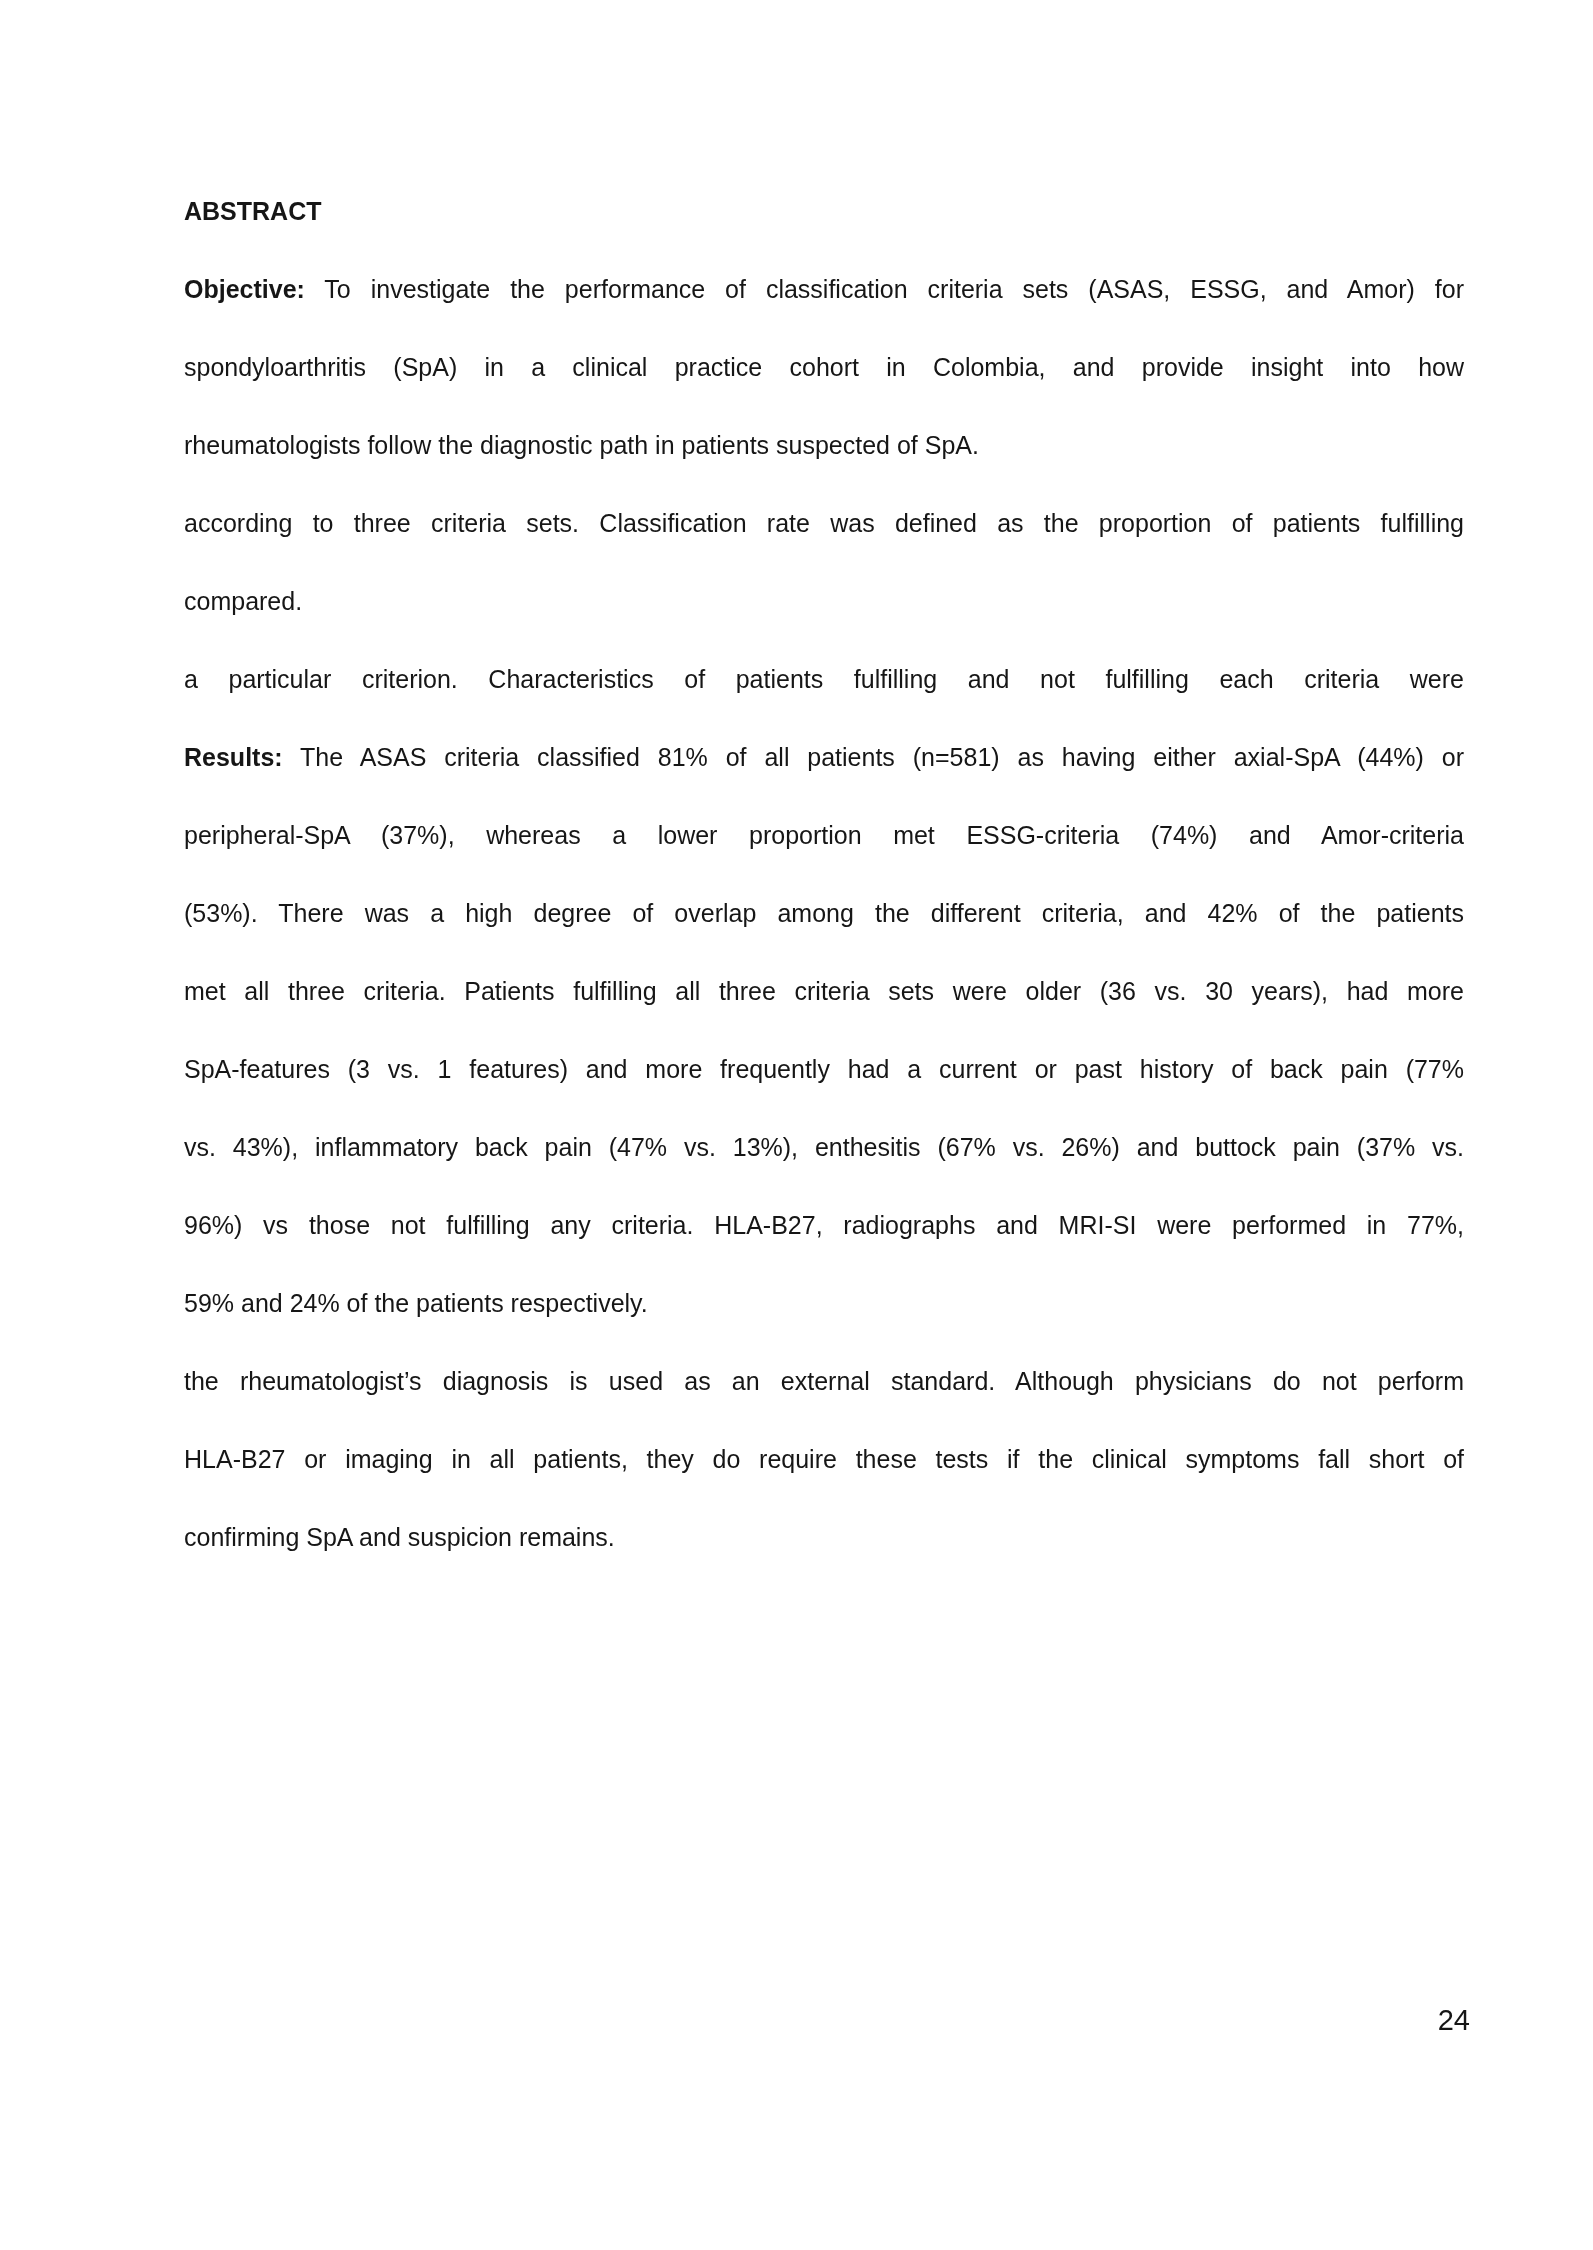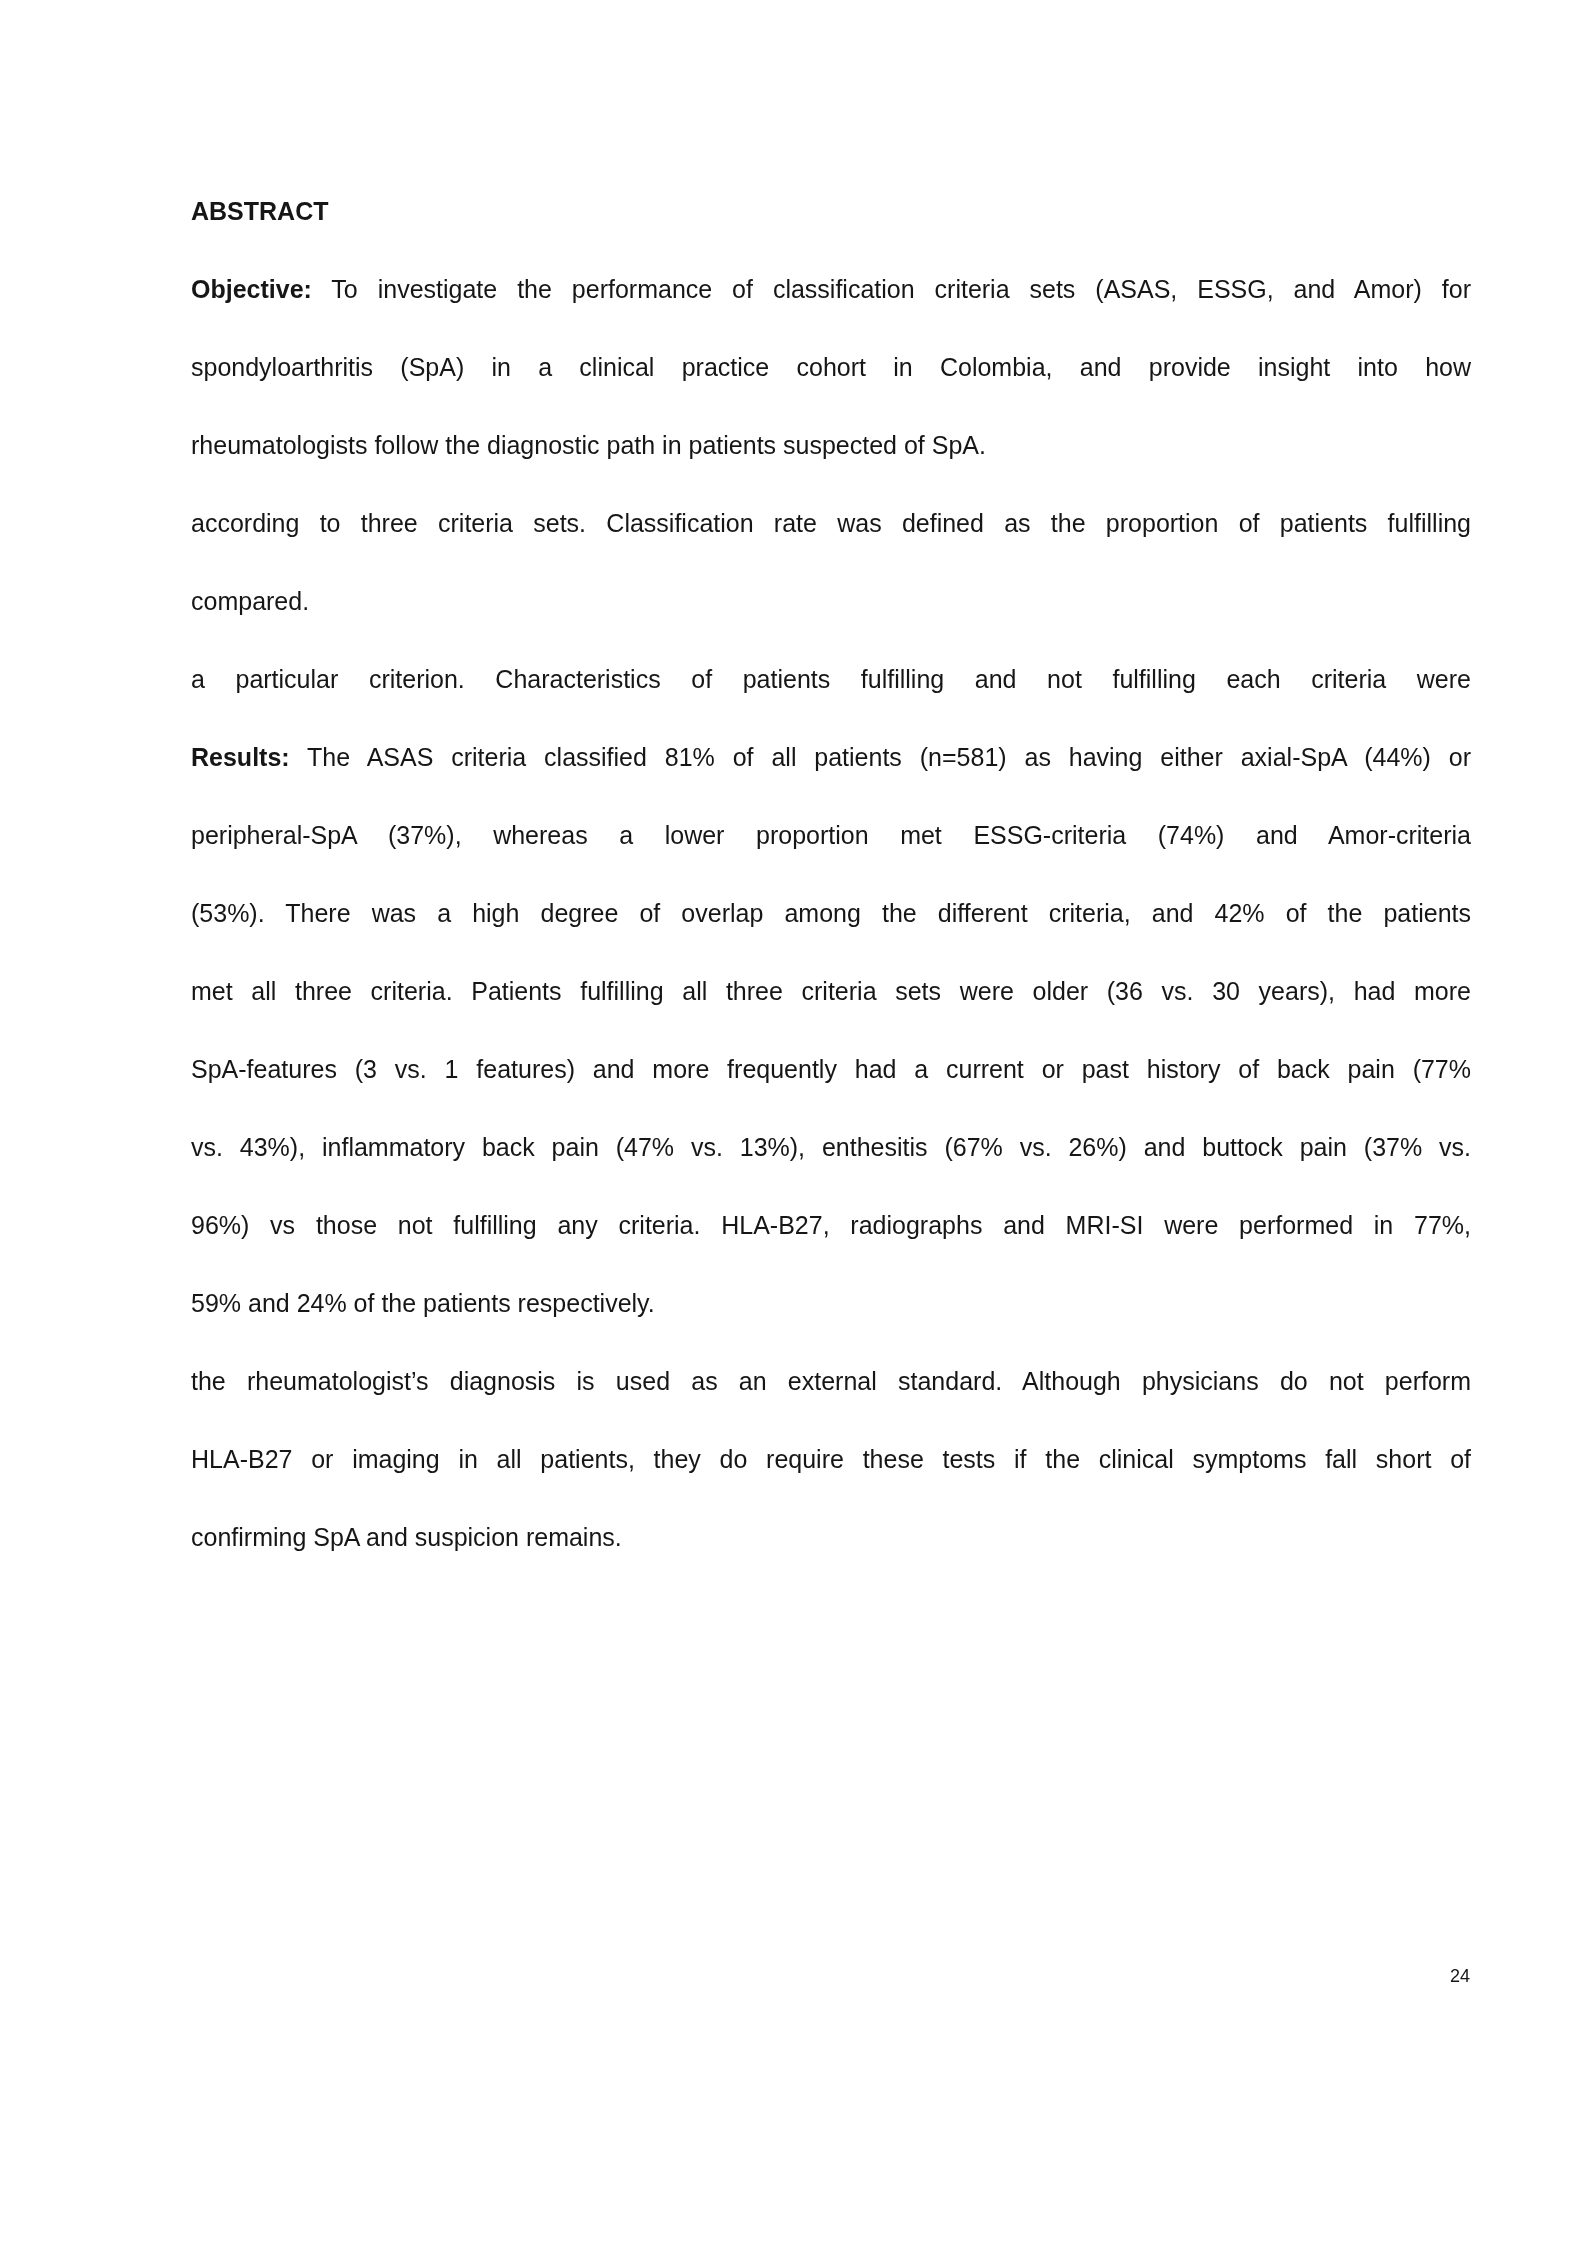--- a/index.html
+++ b/index.html
@@ -11,21 +11,21 @@
     position: relative;
     width: 1593px;
     height: 2250px;
     background: #ffffff;
     font-family: "Liberation Sans", sans-serif;
     color: #161616;
     overflow: hidden;
   }
   .doc {
     position: absolute;
-    left: 191px;
+    left: 184px;
     top: 172px;
     width: 1280px;
   }
   .line {
     height: 78px;
     line-height: 78px;
     font-size: 25px;
     white-space: normal;
   }
   .heading {
@@ -35,22 +35,22 @@
     font-weight: 700;
   }
   
   .j {
     text-align: justify;
     text-align-last: justify;
   }
   .page-number {
     position: absolute;
     right: 123px;
-    top: 1956px;
-    font-size: 18px;
+    top: 2000px;
+    font-size: 29px;
     line-height: 40px;
     color: #161616;
     text-align: center;
   }
 </style>
 </head>
 <body>
 
 <div class="page">
   <div class="doc">

